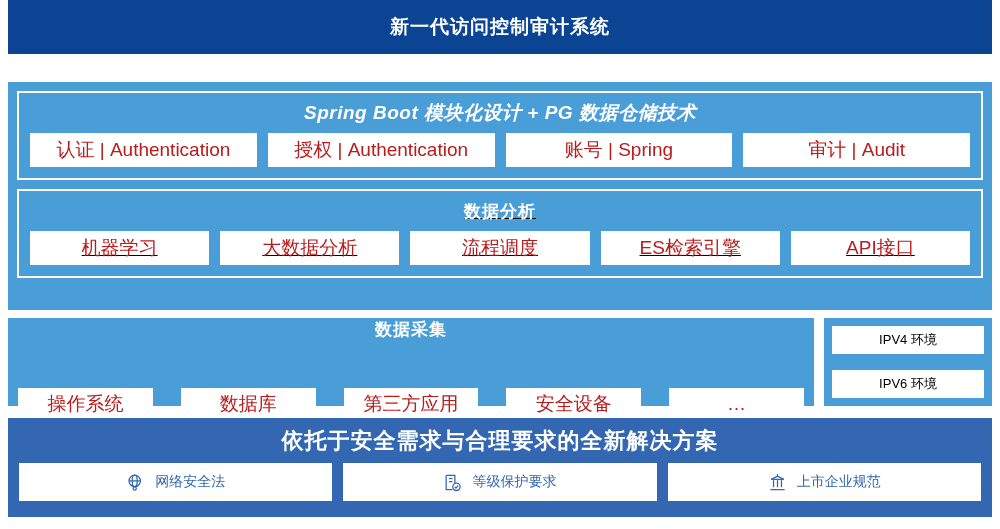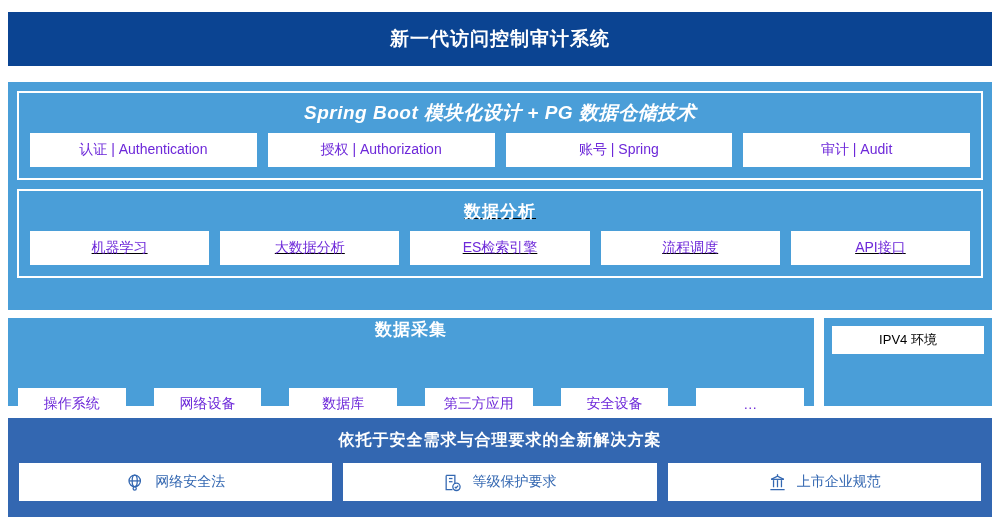--- a/index.html
+++ b/index.html
@@ -16,21 +16,21 @@
     width: 1000px;
     height: 529px;
     position: relative;
     padding: 0 8px;
   }
 
   
   .title-bar {
     position: absolute;
     left: 8px;
-    top: 12px;
+    top: 0;
     width: 984px;
     height: 54px;
     background: #0b4492;
     display: flex;
     align-items: center;
     justify-content: center;
   }
   .title-bar .title-text {
     color: #ffffff;
     font-size: 19px;
@@ -80,22 +80,22 @@
     gap: 11px;
     padding: 0 11px 11px 11px;
   }
   .chip {
     flex: 1 1 0;
     height: 34px;
     background: #ffffff;
     display: flex;
     align-items: center;
     justify-content: center;
-    color: #6d28d9;
-    font-size: 14px;
+    color: #b91c1c;
+    font-size: 19px;
     white-space: nowrap;
   }
 
   
   .collect-row {
     position: absolute;
     left: 8px;
     top: 318px;
     width: 984px;
     height: 88px;
@@ -141,21 +141,21 @@
     background: #3367b1;
     display: flex;
     flex-direction: column;
   }
   .solution-panel .sol-head {
     height: 45px;
     display: flex;
     align-items: center;
     justify-content: center;
     color: #ffffff;
-    font-size: 16px;
+    font-size: 22px;
     font-weight: bold;
     letter-spacing: 1px;
     text-align: right;
   }
   .sol-row {
     display: flex;
     gap: 11px;
     padding: 0 11px 11px 11px;
   }
   .sol-chip {
@@ -188,55 +188,55 @@
   <div class="title-bar">
     <span class="title-text">新一代访问控制审计系统</span>
   </div>
 
   <div class="platform-panel">
 
     <div class="inner-block">
       <div class="block-head italic">Spring Boot 模块化设计 + PG 数据仓储技术</div>
       <div class="chip-row">
         <div class="chip">认证 | Authentication</div>
-        <div class="chip">授权 | Authorization</div>
+        <div class="chip">授权 | Authentication</div>
         <div class="chip">账号 | Spring</div>
         <div class="chip">审计 | Audit</div>
       </div>
     </div>
 
     <div class="inner-block">
       <div class="block-head plain">数据分析</div>
       <div class="chip-row">
         <div class="chip">机器学习</div>
         <div class="chip">大数据分析</div>
+        <div class="chip">流程调度</div>
         <div class="chip">ES检索引擎</div>
-        <div class="chip">流程调度</div>
         <div class="chip">API接口</div>
       </div>
     </div>
 
   </div>
 
   <div class="collect-row">
 
     <div class="collect-panel">
       <div class="block-head plain">数据采集</div>
       <div class="chip-row">
         <div class="chip">操作系统</div>
-        <div class="chip">网络设备</div>
         <div class="chip">数据库</div>
         <div class="chip">第三方应用</div>
         <div class="chip">安全设备</div>
         <div class="chip">…</div>
       </div>
     </div>
 
     <div class="env-panel">
       <div class="env-chip">IPV4 环境</div>
+      <div class="env-chip">IPV6 环境</div>
     </div>
 
   </div>
 
   <div class="solution-panel">
     <div class="sol-head">依托于安全需求与合理要求的全新解决方案</div>
     <div class="sol-row">
 
       <div class="sol-chip">
         <span class="ico">

